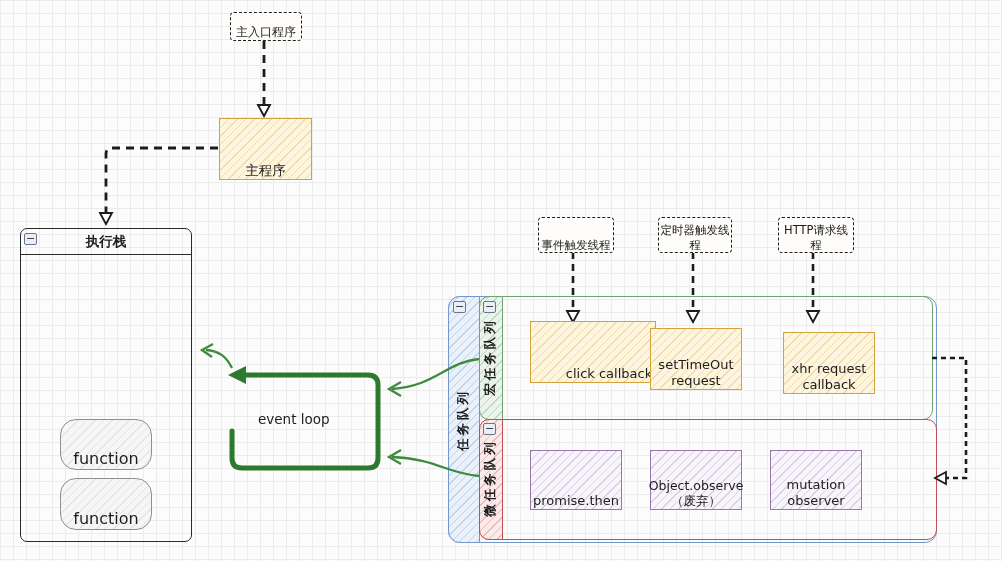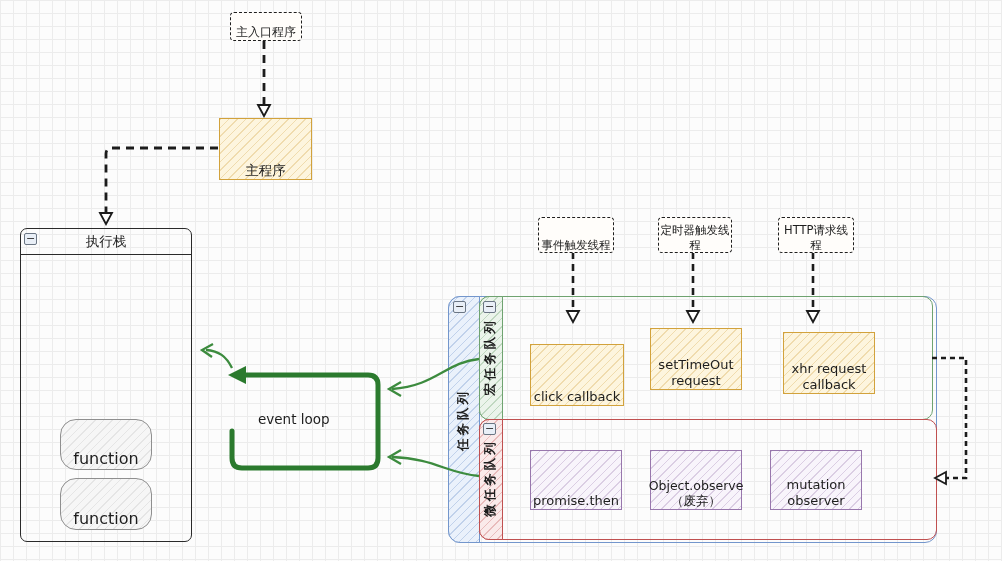--- a/index.html
+++ b/index.html
@@ -26,33 +26,33 @@
 
   
   .node{border-radius:0;z-index:3;font-size:13px;}
   .yellow{border:1.7px solid #d2a23c;background-color:#fdf5de;
     background-image:repeating-linear-gradient(135deg, rgba(212,167,74,.33) 0 1px, transparent 1px 6px);}
   .purple{border:1.7px solid #9877ad;background-color:#f8f4fb;
     background-image:repeating-linear-gradient(135deg, rgba(152,119,173,.30) 0 1px, transparent 1px 6px);}
   .grayf{border:1.5px solid #8f8f8f;border-radius:16px;background-color:#f6f6f6;
     background-image:repeating-linear-gradient(135deg, rgba(0,0,0,.07) 0 1px, transparent 1px 6px);}
   .box-main{left:219px;top:118px;width:91px;height:60px;font-size:13.5px;}
-  .cb-click{left:530px;top:344px;width:92px;height:60px;}
+  .cb-click{left:530px;top:321px;width:92px;height:60px;padding-left:32px;}
   .cb-settimeout{left:650px;top:328px;width:90px;height:60px;}
   .cb-xhr{left:770px;top:332px;width:90px;height:60px;margin-left:13px;}
   .mb-promise{left:530px;top:450px;width:90px;height:58px;}
   .mb-observe{left:650px;top:450px;width:90px;height:58px;font-size:12.5px;}
   .mb-mutation{left:770px;top:450px;width:90px;height:58px;}
   .func-1{left:60px;top:419px;width:90px;height:49px;}
   .func-2{left:60px;top:478px;width:90px;height:50px;}
 
   
   .stack{left:20px;top:228px;width:170px;height:312px;border:1.8px solid #2a2a2a;border-radius:7px;z-index:1;}
   .stack-header{position:absolute;left:0;top:0;right:0;height:25px;border-bottom:1.8px solid #2a2a2a;
-    display:flex;align-items:center;justify-content:center;font-size:13.5px;font-weight:400;}
+    display:flex;align-items:center;justify-content:center;font-size:13.5px;font-weight:700;}
 
   
   .q-blue{left:448px;top:296px;width:487px;height:245px;border:1.7px solid #7396cc;border-radius:12px;z-index:1;}
   .q-blue-strip{left:448px;top:296px;width:30px;height:245px;border:1px solid #7396cc;border-radius:12px 0 0 12px;
     background-color:#eaf1fb;background-image:repeating-linear-gradient(135deg, rgba(115,150,204,.35) 0 1px, transparent 1px 6px);z-index:1;}
   .q-green{left:479px;top:296px;width:452px;height:122px;border:1.6px solid #6fa370;border-radius:10px;z-index:1;}
   .q-green-strip{left:479px;top:296px;width:22px;height:122px;border:1px solid #6fa370;border-radius:10px 0 0 10px;
     background-color:#ebf4eb;background-image:repeating-linear-gradient(135deg, rgba(111,163,112,.35) 0 1px, transparent 1px 6px);z-index:1;}
   .q-red{left:479px;top:419px;width:456px;height:119px;border:1.6px solid #c05050;border-radius:10px;z-index:1;}
   .q-red-strip{left:479px;top:419px;width:22px;height:119px;border:1px solid #c05050;border-radius:10px 0 0 10px;

